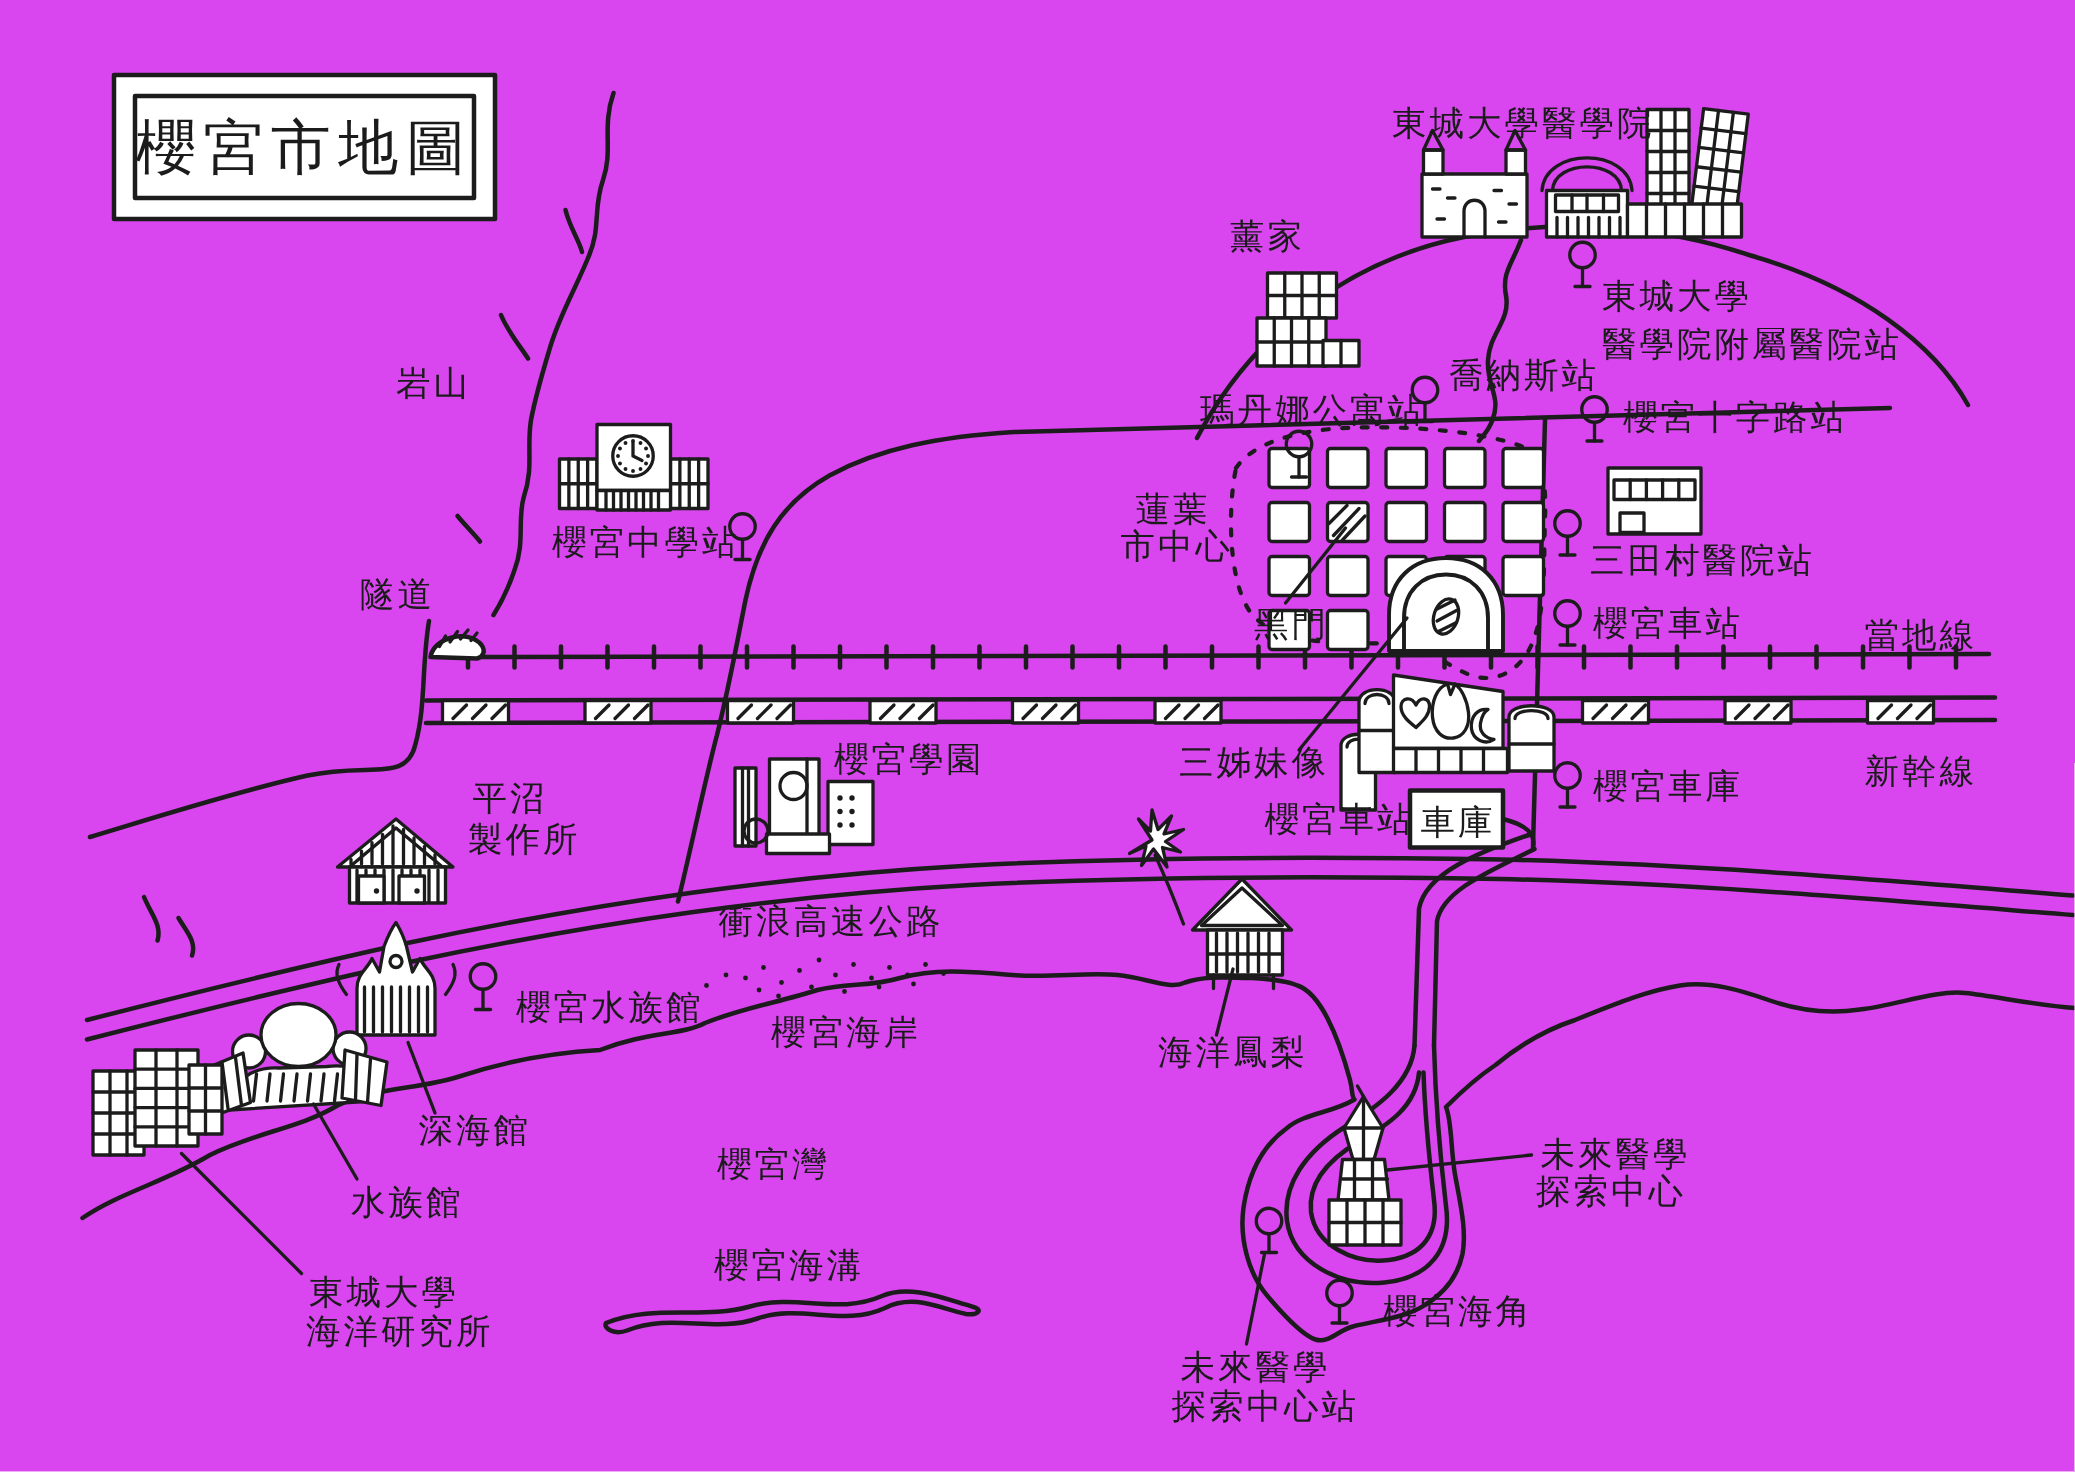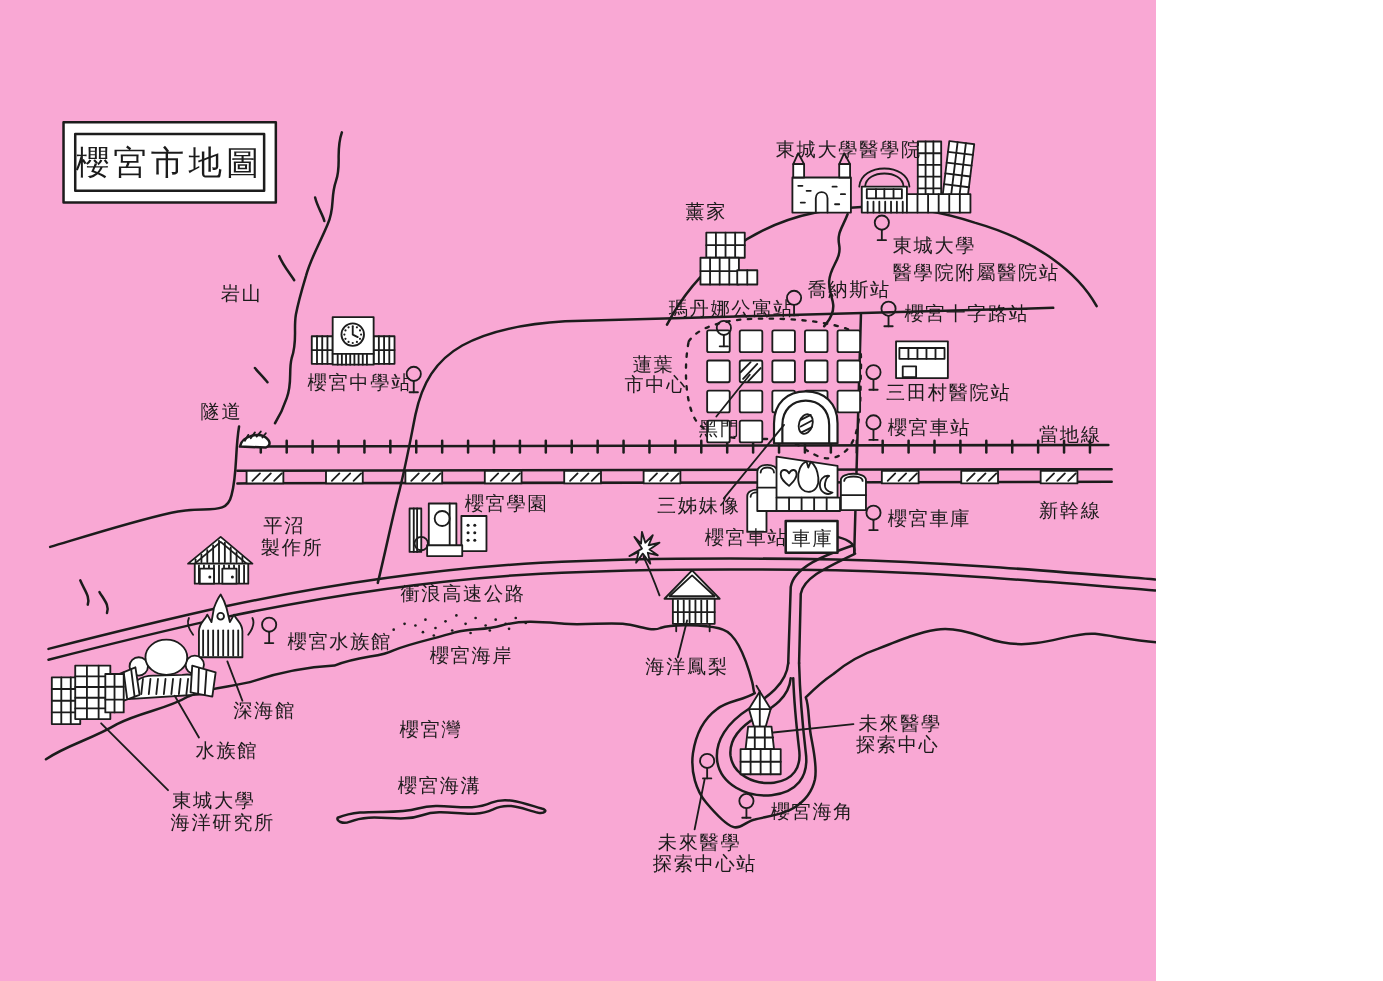--- a/index.html
+++ b/index.html
@@ -1,16 +1,16 @@
 <!DOCTYPE html>
 <html><head>
 <meta charset="utf-8">
 <style>
   html,body{margin:0;padding:0;background:#ffffff;}
-  .stage{width:1156px;height:981px;background:#f9a8d4;position:relative;overflow:hidden;}
+  .stage{width:1383px;height:981px;background:#d946ef;position:relative;overflow:hidden;}
   svg{display:block;width:100%;height:100%;}
   .ink{stroke:#1c1c1c;fill:none;stroke-width:2.6;stroke-linecap:round;stroke-linejoin:round;}
   .w3{stroke-width:3;}
   .w2{stroke-width:2.2;}
   .dash{stroke-dasharray:4 9;stroke-width:2.8;}
   text{stroke:none;fill:#1b1b1b;font-family:"DejaVu Sans",sans-serif;}
   .lbl{font-size:23px;letter-spacing:2px;}
   .lbl-lg{font-size:40px;letter-spacing:5px;}
 </style>
 </head>

